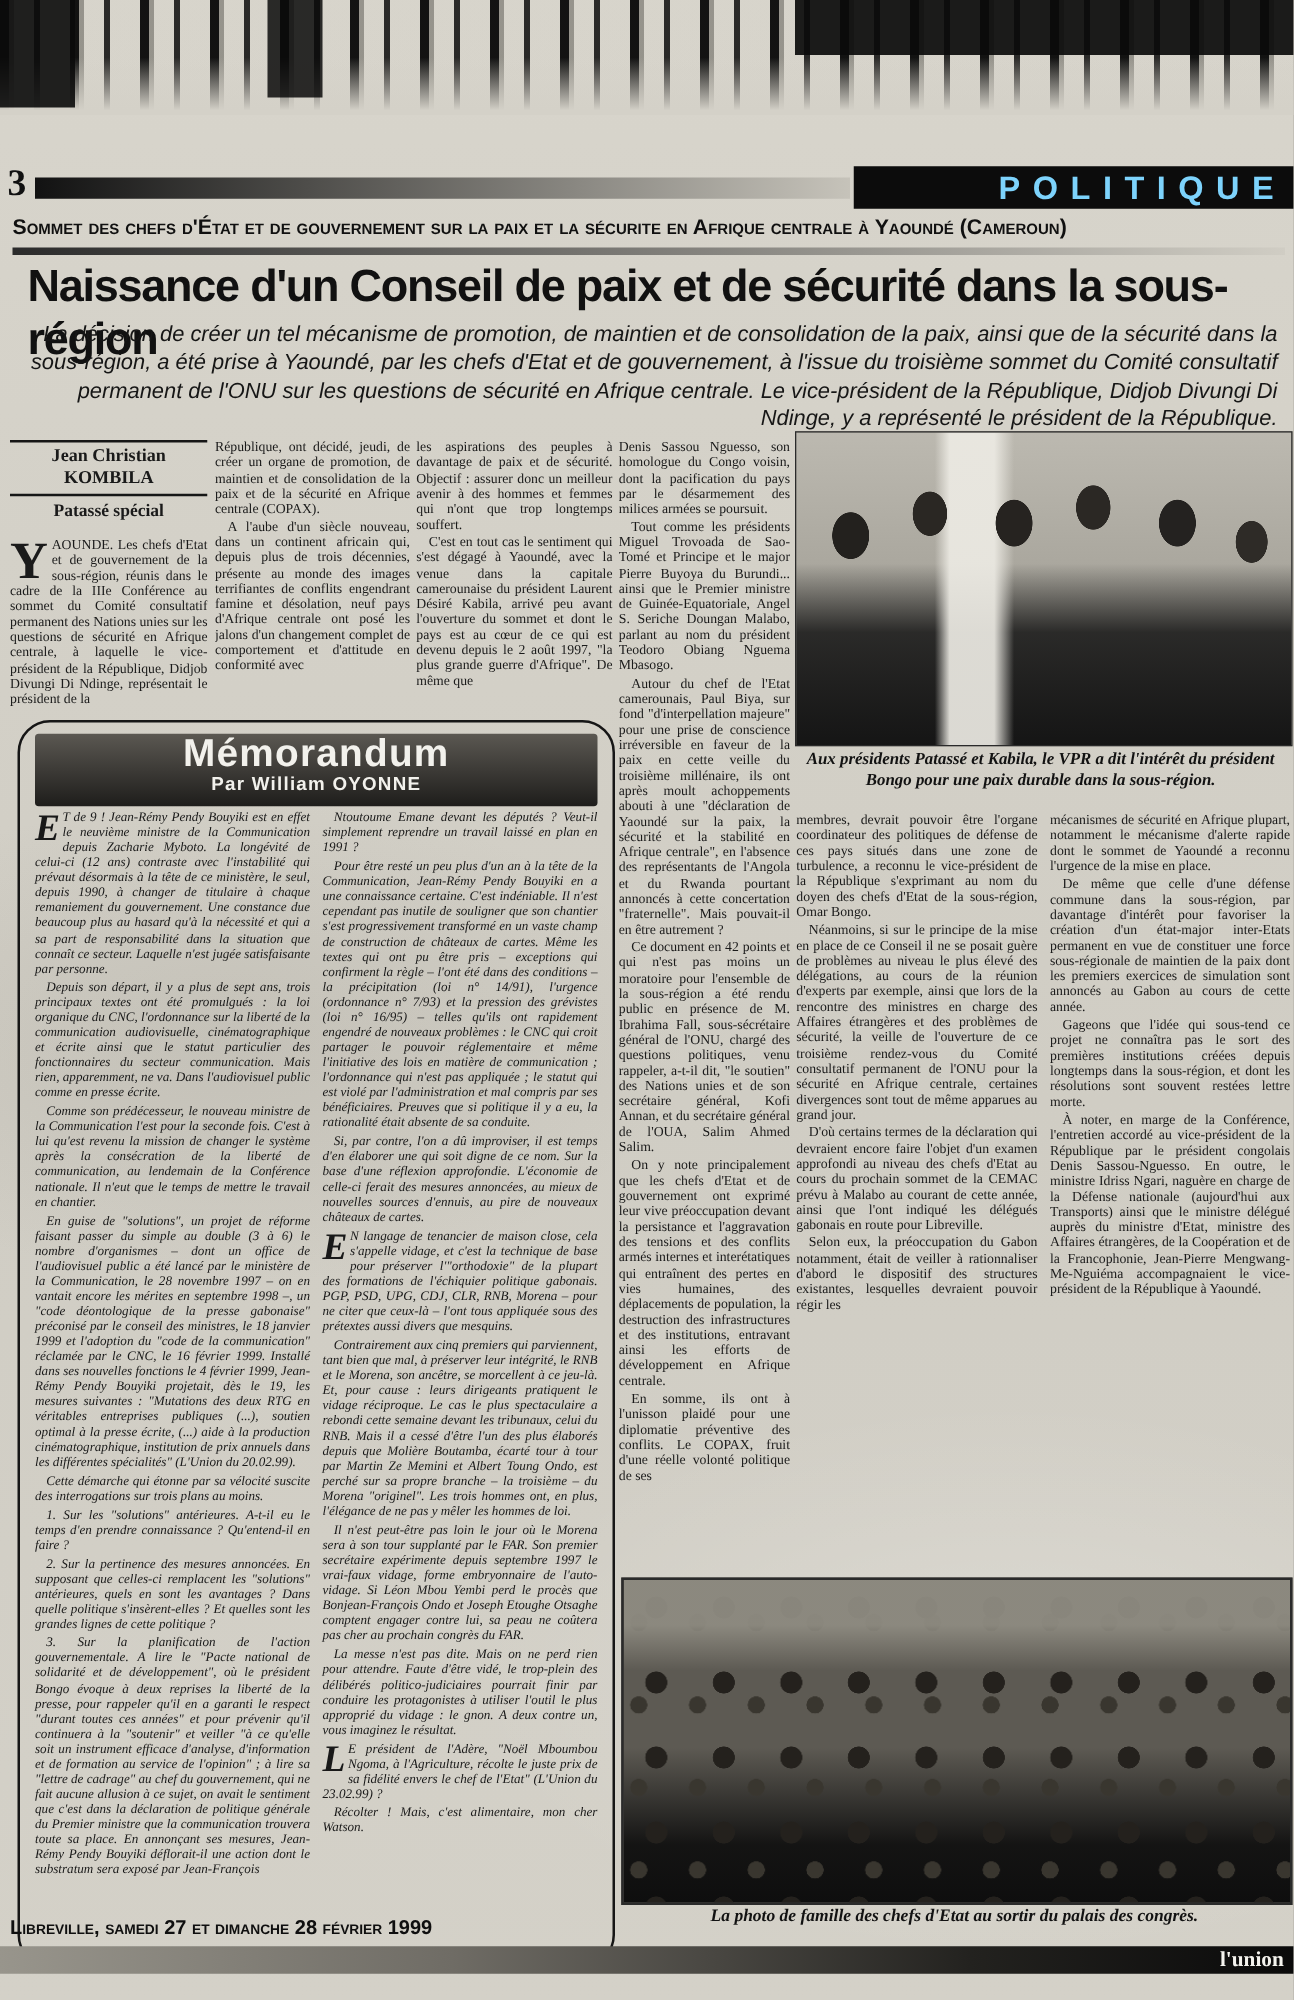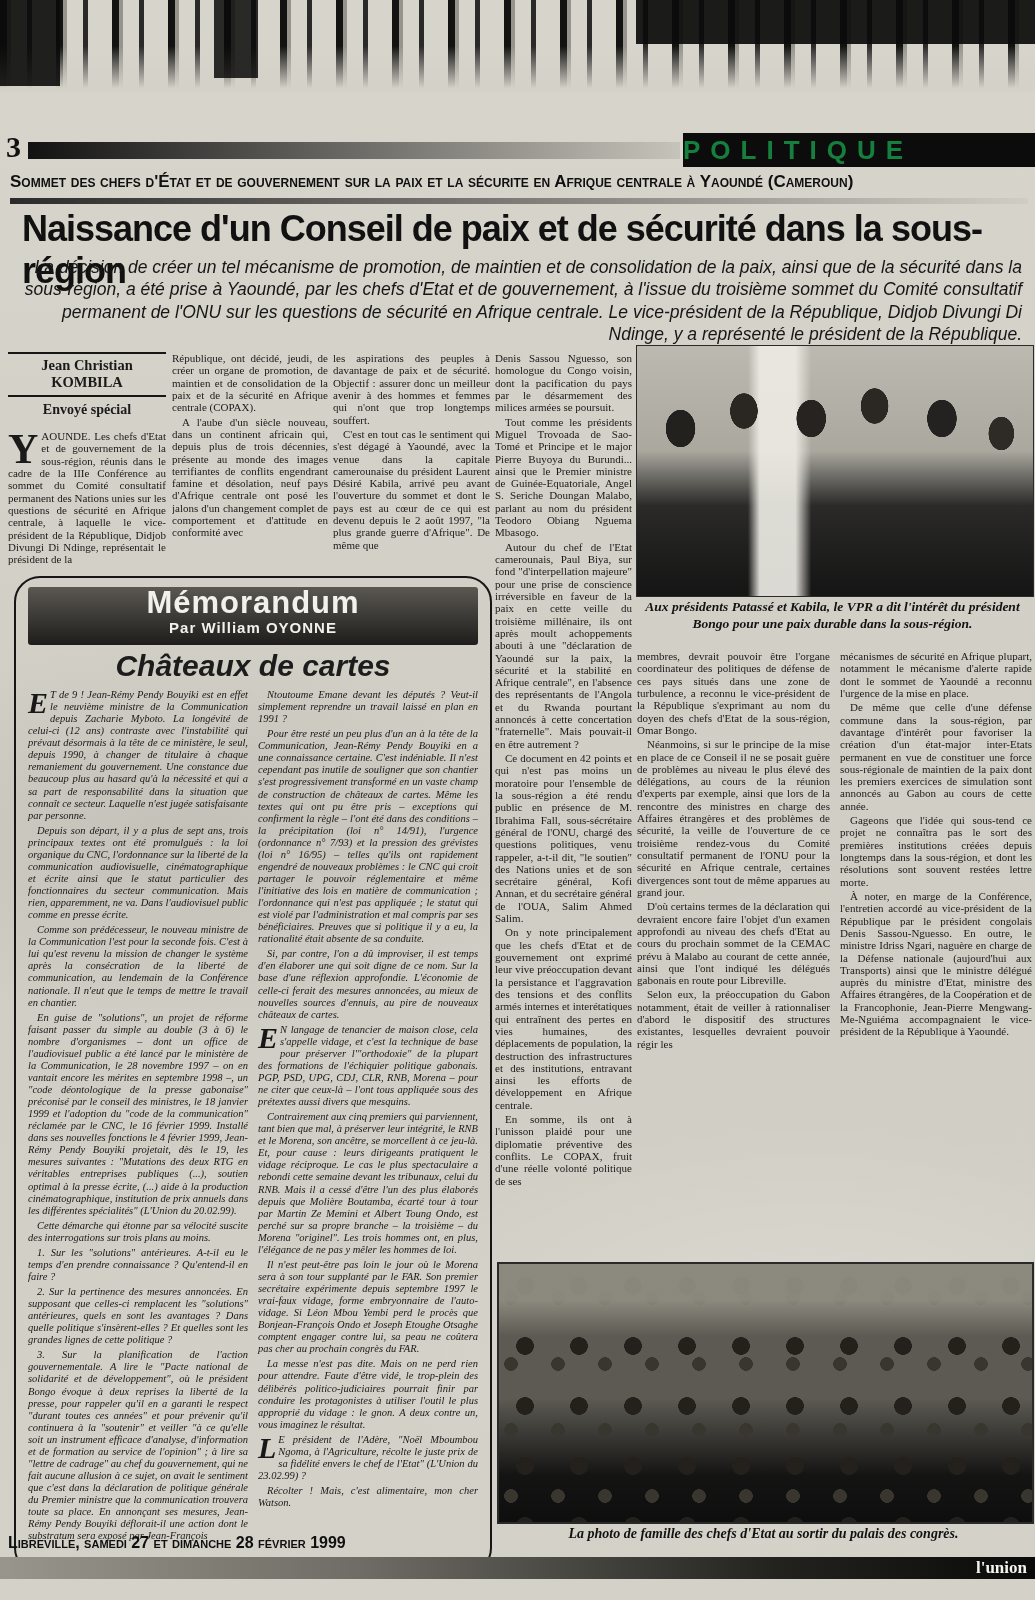--- a/index.html
+++ b/index.html
@@ -15,22 +15,22 @@
       linear-gradient(180deg, rgba(212,209,200,0) 0%, rgba(212,209,200,0) 50%, #d4d1c8 96%),
       repeating-linear-gradient(90deg, rgba(8,8,8,.95) 0 7px, rgba(70,68,62,.45) 7px 11px,
         rgba(212,209,200,.12) 11px 27px, rgba(12,12,12,.85) 27px 32px, rgba(212,209,200,.15) 32px 56px);}
   .scan-block{position:absolute;background:#0b0b0b;}
   .b1{left:636px;top:0;width:399px;height:44px;opacity:.92;}
   .b2{left:214px;top:0;width:44px;height:78px;opacity:.85;}
   .b3{left:0;top:0;width:60px;height:86px;opacity:.9;}
 
   .page-num{position:absolute;left:6px;top:130px;font:bold 30px "Liberation Serif",serif;color:#111;}
   .politique{position:absolute;right:0;top:133px;width:352px;height:34px;background:#0c0c0c;
-    color:#15803d;font:bold 26px "Liberation Sans",sans-serif;letter-spacing:10px;
-    line-height:34px;padding-right:6px;box-sizing:border-box;}
+    color:#7dd3fc;font:bold 26px "Liberation Sans",sans-serif;letter-spacing:10px;
+    text-align:right;line-height:34px;padding-right:6px;box-sizing:border-box;}
   .grad-rule{position:absolute;left:28px;top:142px;width:652px;height:17px;
     background:linear-gradient(90deg,#121212,#c6c3ba);}
   .kicker{position:absolute;left:10px;top:172px;width:1018px;
     font:bold 17px "Liberation Sans",sans-serif;font-variant:small-caps;color:#101010;}
   .kicker-rule{position:absolute;left:10px;top:198px;width:1018px;height:6px;
     background:linear-gradient(90deg,#2b2b2b,#d0cdc4);}
   .headline{position:absolute;left:22px;top:208px;width:996px;
     font:bold 36px "Liberation Sans",sans-serif;letter-spacing:-1px;color:#111;}
   .lead{position:absolute;left:14px;top:256px;width:1008px;text-align:right;
     font:italic 17.5px/1.28 "Liberation Sans",sans-serif;color:#161616;}
@@ -113,21 +113,21 @@
   <div class="grad-rule"></div>
 
   <div class="kicker">Sommet des chefs d'État et de gouvernement sur la paix et la sécurite en Afrique centrale à Yaoundé (Cameroun)</div>
   <div class="kicker-rule"></div>
   <h1 class="headline" style="margin:0;">Naissance d'un Conseil de paix et de sécurité dans la sous-région</h1>
   <div class="lead">La décision de créer un tel mécanisme de promotion, de maintien et de consolidation de la paix, ainsi que de la sécurité dans la sous-région, a été prise à Yaoundé, par les chefs d'Etat et de gouvernement, à l'issue du troisième sommet du Comité consultatif permanent de l'ONU sur les questions de sécurité en Afrique centrale. Le vice-président de la République, Didjob Divungi Di Ndinge, y a représenté le président de la République.</div>
 
   <div class="col c1">
     <div class="byline">
       <div class="author">Jean Christian KOMBILA</div>
-      <div class="role">Envoyé spécial</div>
+      <div class="role">Patassé spécial</div>
     </div>
     <p class="dc np">YAOUNDE. Les chefs d'Etat et de gouvernement de la sous-région, réunis dans le cadre de la IIIe Conférence au sommet du Comité consultatif permanent des Nations unies sur les questions de sécurité en Afrique centrale, à laquelle le vice-président de la République, Didjob Divungi Di Ndinge, représentait le président de la</p>
   </div>
 
   <div class="col c2">
     <p class="np">République, ont décidé, jeudi, de créer un organe de promotion, de maintien et de consolidation de la paix et de la sécurité en Afrique centrale (COPAX).</p>
     <p>A l'aube d'un siècle nouveau, dans un continent africain qui, depuis plus de trois décennies, présente au monde des images terrifiantes de conflits engendrant famine et désolation, neuf pays d'Afrique centrale ont posé les jalons d'un changement complet de comportement et d'attitude en conformité avec</p>
   </div>
 
   <div class="col c3">
@@ -159,21 +159,20 @@
     <p>De même que celle d'une défense commune dans la sous-région, par davantage d'intérêt pour favoriser la création d'un état-major inter-Etats permanent en vue de constituer une force sous-régionale de maintien de la paix dont les premiers exercices de simulation sont annoncés au Gabon au cours de cette année.</p>
     <p>Gageons que l'idée qui sous-tend ce projet ne connaîtra pas le sort des premières institutions créées depuis longtemps dans la sous-région, et dont les résolutions sont souvent restées lettre morte.</p>
     <p>À noter, en marge de la Conférence, l'entretien accordé au vice-président de la République par le président congolais Denis Sassou-Nguesso. En outre, le ministre Idriss Ngari, naguère en charge de la Défense nationale (aujourd'hui aux Transports) ainsi que le ministre délégué auprès du ministre d'Etat, ministre des Affaires étrangères, de la Coopération et de la Francophonie, Jean-Pierre Mengwang-Me-Nguiéma accompagnaient le vice-président de la République à Yaoundé.</p>
   </div>
 
   <div class="memo">
     <div class="memo-band">
       <div class="t">Mémorandum</div>
       <div class="s">Par William OYONNE</div>
     </div>
-    <div class="memo-headline">Châteaux de cartes</div>
     <div class="memo-cols">
       <div class="mcol">
         <p class="mdc">ET de 9 ! Jean-Rémy Pendy Bouyiki est en effet le neuvième ministre de la Communication depuis Zacharie Myboto. La longévité de celui-ci (12 ans) contraste avec l'instabilité qui prévaut désormais à la tête de ce ministère, le seul, depuis 1990, à changer de titulaire à chaque remaniement du gouvernement. Une constance due beaucoup plus au hasard qu'à la nécessité et qui a sa part de responsabilité dans la situation que connaît ce secteur. Laquelle n'est jugée satisfaisante par personne.</p>
         <p>Depuis son départ, il y a plus de sept ans, trois principaux textes ont été promulgués : la loi organique du CNC, l'ordonnance sur la liberté de la communication audiovisuelle, cinématographique et écrite ainsi que le statut particulier des fonctionnaires du secteur communication. Mais rien, apparemment, ne va. Dans l'audiovisuel public comme en presse écrite.</p>
         <p>Comme son prédécesseur, le nouveau ministre de la Communication l'est pour la seconde fois. C'est à lui qu'est revenu la mission de changer le système après la consécration de la liberté de communication, au lendemain de la Conférence nationale. Il n'eut que le temps de mettre le travail en chantier.</p>
         <p>En guise de "solutions", un projet de réforme faisant passer du simple au double (3 à 6) le nombre d'organismes – dont un office de l'audiovisuel public a été lancé par le ministère de la Communication, le 28 novembre 1997 – on en vantait encore les mérites en septembre 1998 –, un "code déontologique de la presse gabonaise" préconisé par le conseil des ministres, le 18 janvier 1999 et l'adoption du "code de la communication" réclamée par le CNC, le 16 février 1999. Installé dans ses nouvelles fonctions le 4 février 1999, Jean-Rémy Pendy Bouyiki projetait, dès le 19, les mesures suivantes : "Mutations des deux RTG en véritables entreprises publiques (...), soutien optimal à la presse écrite, (...) aide à la production cinématographique, institution de prix annuels dans les différentes spécialités" (L'Union du 20.02.99).</p>
         <p>Cette démarche qui étonne par sa vélocité suscite des interrogations sur trois plans au moins.</p>
         <p>1. Sur les "solutions" antérieures. A-t-il eu le temps d'en prendre connaissance ? Qu'entend-il en faire ?</p>
         <p>2. Sur la pertinence des mesures annoncées. En supposant que celles-ci remplacent les "solutions" antérieures, quels en sont les avantages ? Dans quelle politique s'insèrent-elles ? Et quelles sont les grandes lignes de cette politique ?</p>
         <p>3. Sur la planification de l'action gouvernementale. A lire le "Pacte national de solidarité et de développement", où le président Bongo évoque à deux reprises la liberté de la presse, pour rappeler qu'il en a garanti le respect "durant toutes ces années" et pour prévenir qu'il continuera à la "soutenir" et veiller "à ce qu'elle soit un instrument efficace d'analyse, d'information et de formation au service de l'opinion" ; à lire sa "lettre de cadrage" au chef du gouvernement, qui ne fait aucune allusion à ce sujet, on avait le sentiment que c'est dans la déclaration de politique générale du Premier ministre que la communication trouvera toute sa place. En annonçant ses mesures, Jean-Rémy Pendy Bouyiki déflorait-il une action dont le substratum sera exposé par Jean-François</p>

